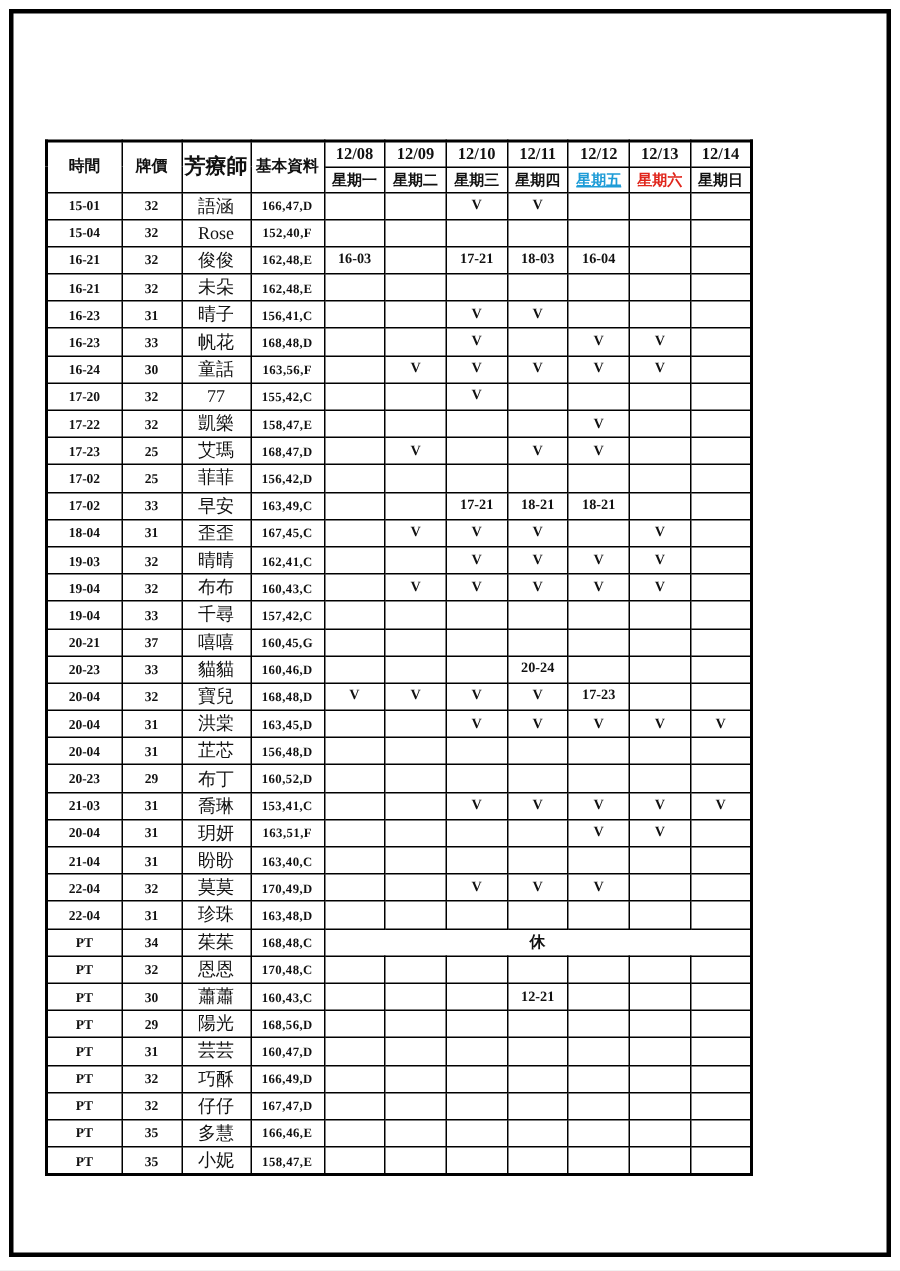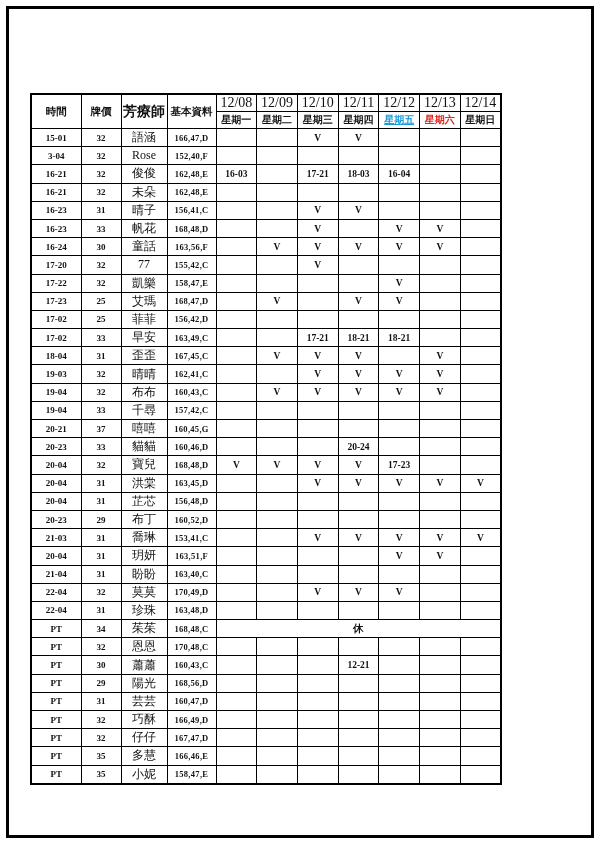--- a/index.html
+++ b/index.html
@@ -47,21 +47,21 @@
     vertical-align: middle;
     overflow: hidden;
     white-space: nowrap;
     color: #111;
   }
   table.sched { border: 2px solid #000; }
   thead tr { height: 17px; }
   tbody tr { height: 18.2px; }
   th.hdr-label { font-size: 10.5px; font-weight: bold; }
   th.hdr-therapist { font-size: 14px; font-weight: bold; }
-  th.hdr-date { font-size: 14px; font-weight: normal; font-family: "Liberation Serif", serif; }
+  th.hdr-date { font-size: 11px; font-weight: bold; font-family: "Liberation Serif", serif; }
   th.hdr-weekday { font-size: 10px; font-weight: bold; }
   td.c-time, td.c-price {
     font-size: 9px; font-weight: bold;
     font-family: "Liberation Serif", serif;
   }
   td.c-name { font-size: 12px; font-weight: normal; }
   td.c-info { font-size: 8.5px; font-weight: bold; letter-spacing: 0.3px; margin-left: 48px; }
   td.c-day  { font-size: 9.5px; font-weight: bold; }
   td.c-rest { font-size: 10.5px; font-weight: bold; }
 </style>
@@ -120,21 +120,21 @@
           <td class="c-info">166,47,D</td>
           <td class="c-day"></td>
           <td class="c-day"></td>
           <td class="c-day">V</td>
           <td class="c-day">V</td>
           <td class="c-day"></td>
           <td class="c-day"></td>
           <td class="c-day"></td>
         </tr>
         <tr>
-          <td class="c-time">3-04</td>
+          <td class="c-time">15-04</td>
           <td class="c-price">32</td>
           <td class="c-name">Rose</td>
           <td class="c-info">152,40,F</td>
           <td class="c-day"></td>
           <td class="c-day"></td>
           <td class="c-day"></td>
           <td class="c-day"></td>
           <td class="c-day"></td>
           <td class="c-day"></td>
           <td class="c-day"></td>

